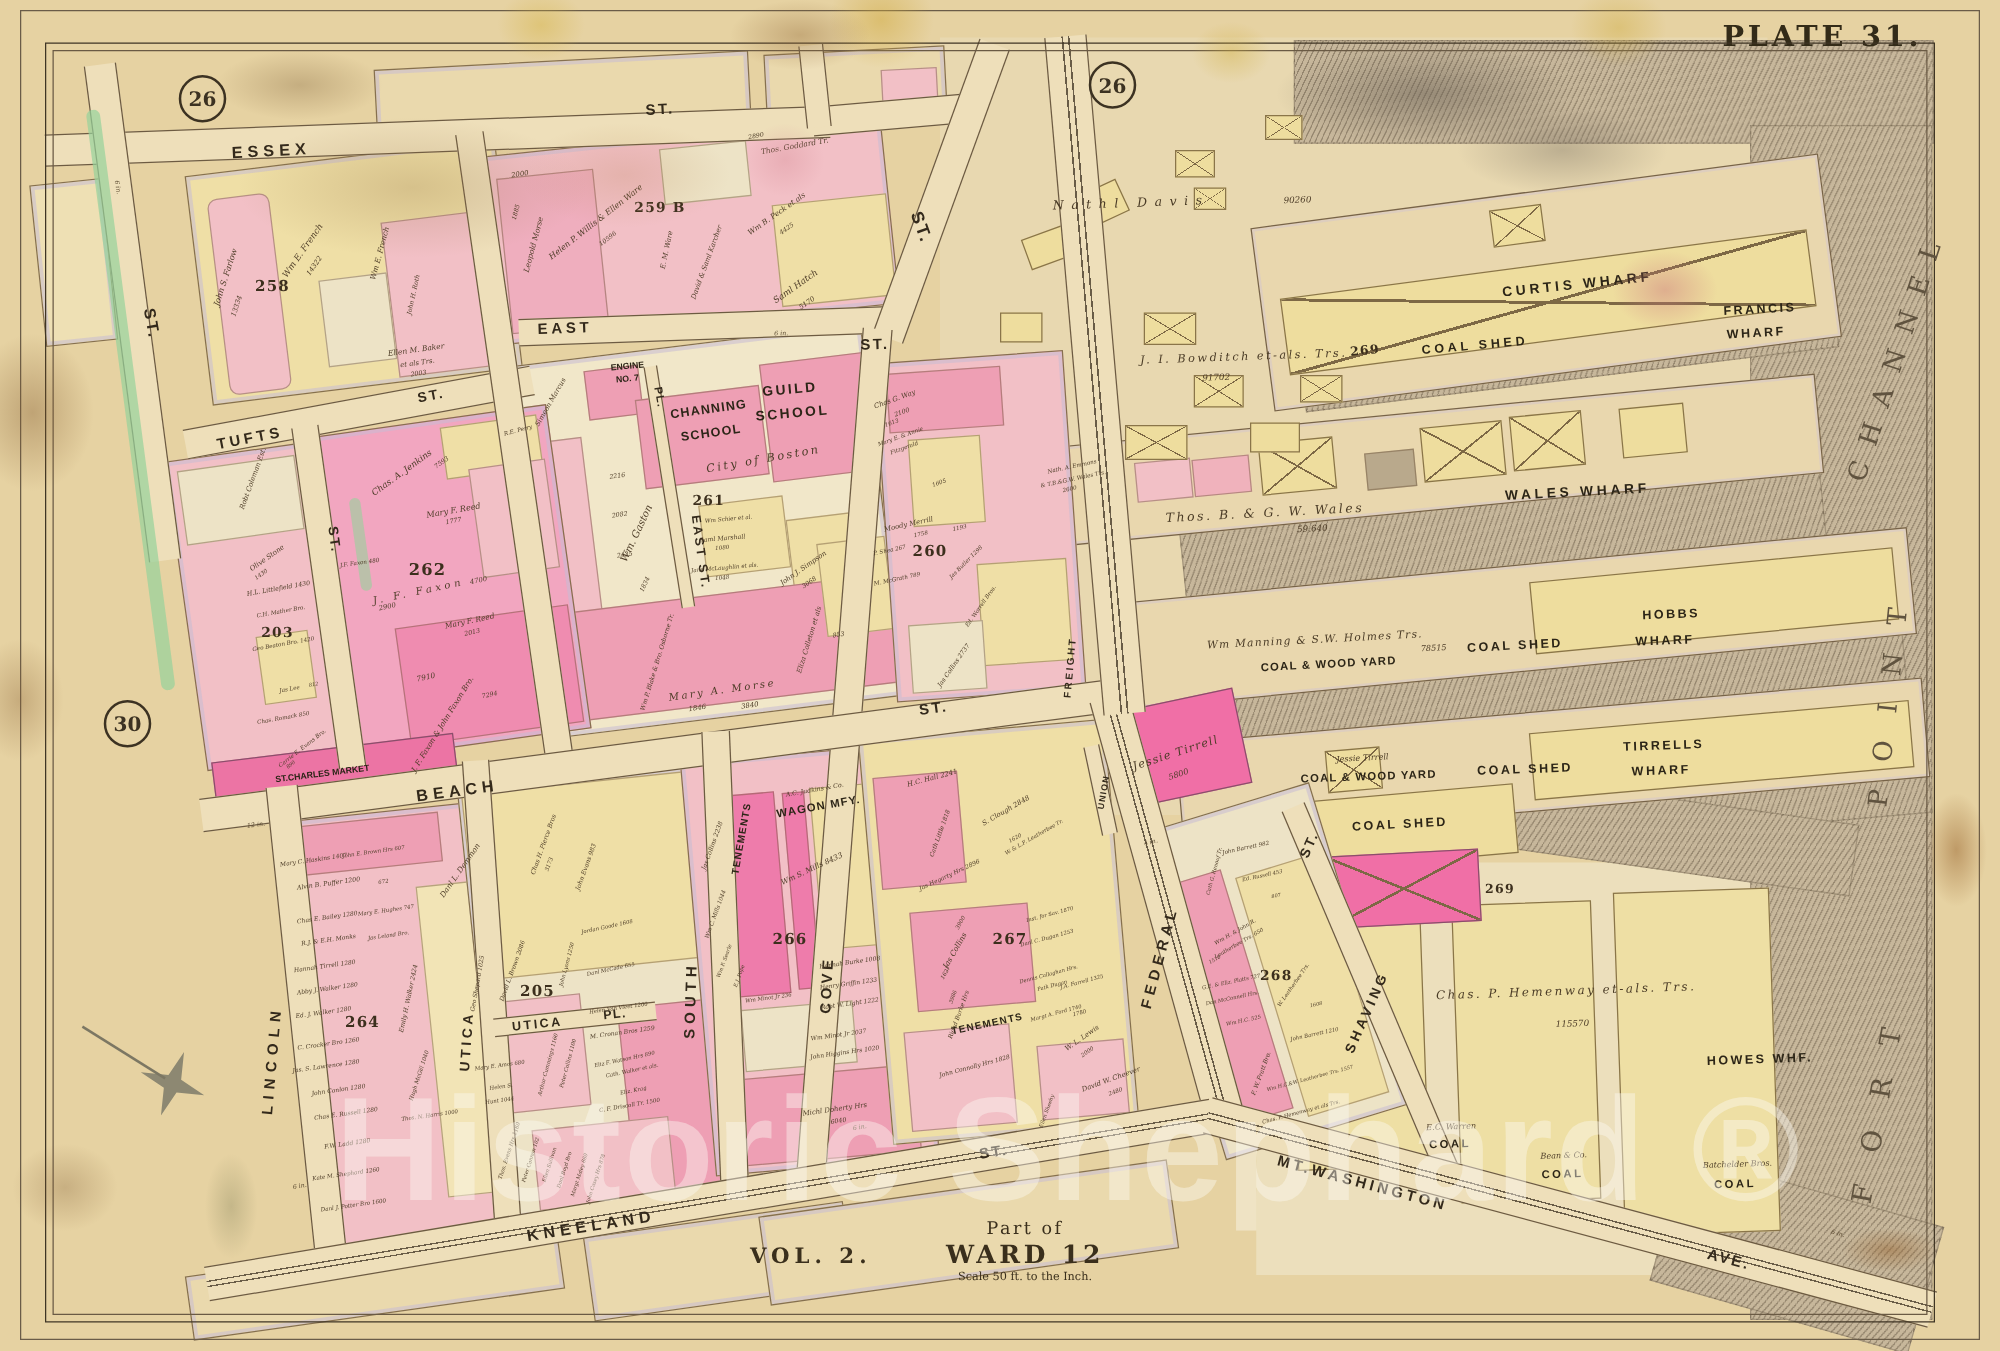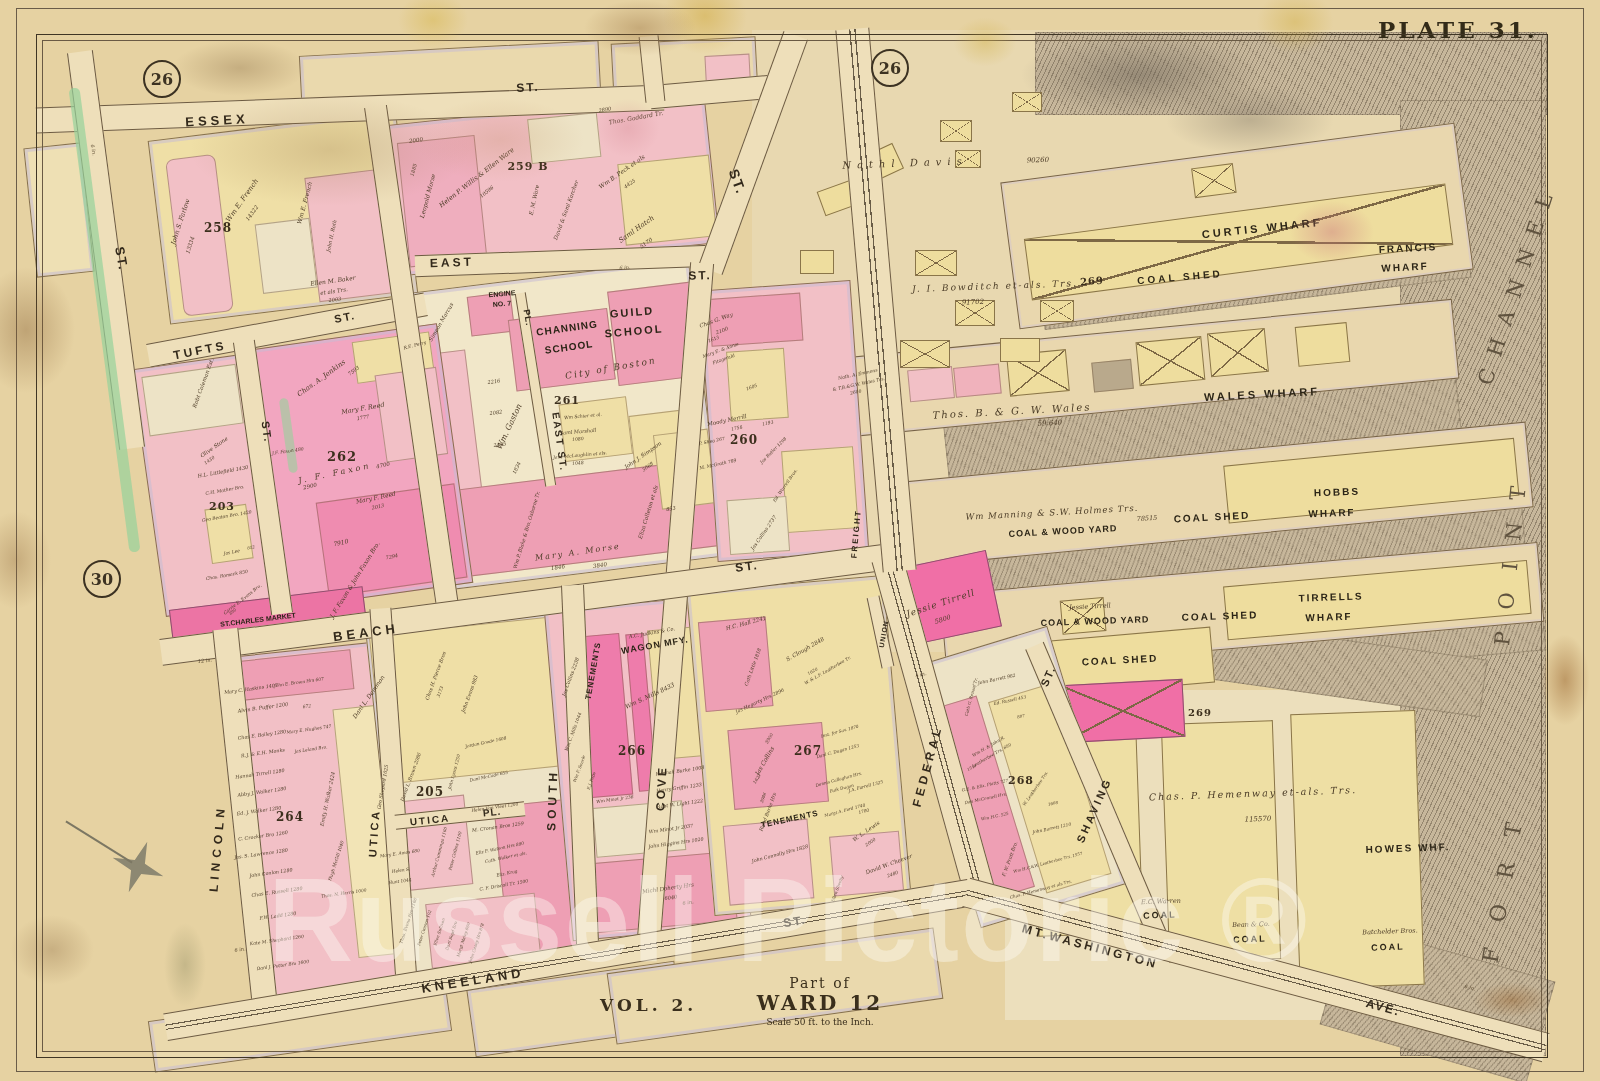--- a/index.html
+++ b/index.html
@@ -533,13 +533,13 @@
   <div class="wrd">WARD 12</div>
   <div class="scl">Scale 50 ft. to the Inch.</div>
 </div>
 
 <div class="frame" style="left:36px;top:34px;width:1510px;height:1022px;border:1.6px solid #3f3524;"></div>
 <div class="frame" style="left:42px;top:40px;width:1498px;height:1010px;border:.8px solid #6a5a44;"></div>
 <div class="frame" style="left:16px;top:8px;width:1566px;height:1062px;border:1px solid #6a5c48;"></div>
 
 <div id="stains"></div>
 
-<div id="watermark">Russell Pictoric ®</div>
+<div id="watermark">Historic Shephard ®</div>
 
 </body></html>

